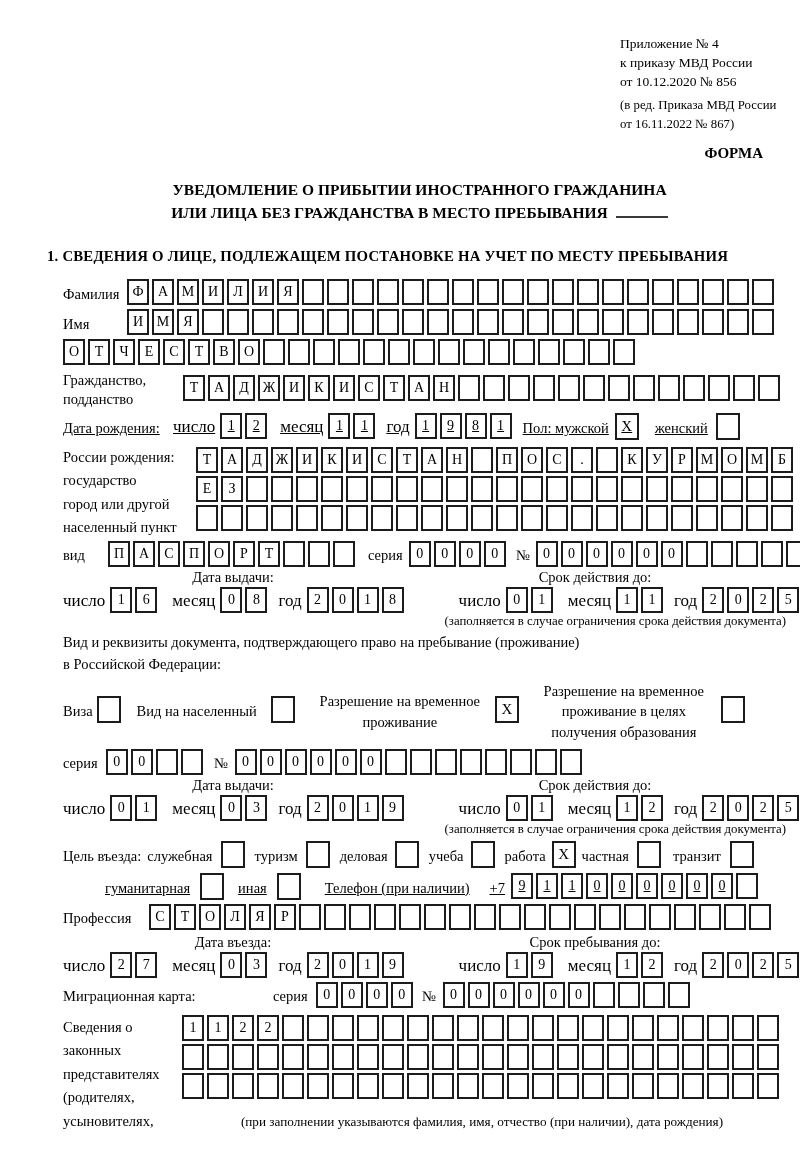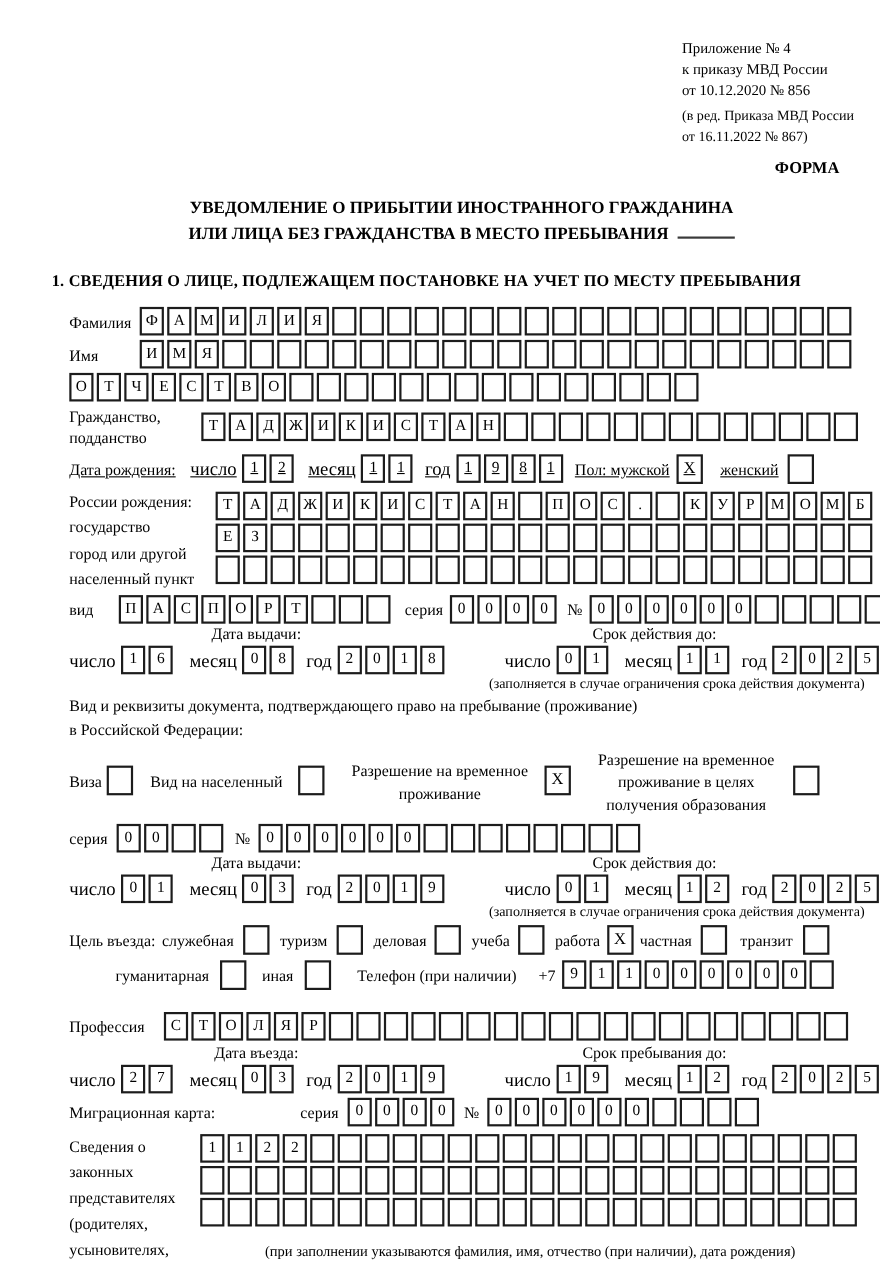--- a/index.html
+++ b/index.html
@@ -508,21 +508,21 @@
     <span class="lbl" style="margin-left:10px;margin-right:7px">учеба</span>
     <span class="chk"></span>
     <span class="lbl" style="margin-left:10px;margin-right:6px">работа</span>
     <span class="chk">X</span>
     <span class="lbl" style="margin-left:6px;margin-right:8px">частная</span>
     <span class="chk"></span>
     <span class="lbl" style="margin-left:12px;margin-right:9px">транзит</span>
     <span class="chk"></span>
   </div>
 
-  <div class="frow" style="margin-left:42px;margin-bottom:20px;">
+  <div class="frow" style="margin-left:42px;margin-bottom:4px;text-decoration:underline;">
     <span class="lbl" style="margin-right:10px">гуманитарная</span>
     <span class="chk"></span>
     <span class="lbl" style="margin-left:14px;margin-right:10px">иная</span>
     <span class="chk"></span>
     <span class="lbl" style="margin-left:24px">Телефон (при наличии)</span>
     <span class="lbl" style="margin-left:20px;margin-right:6px">+7</span>
     <span class="cells">
         <span class="cell">9</span>
         <span class="cell">1</span>
         <span class="cell">1</span>

